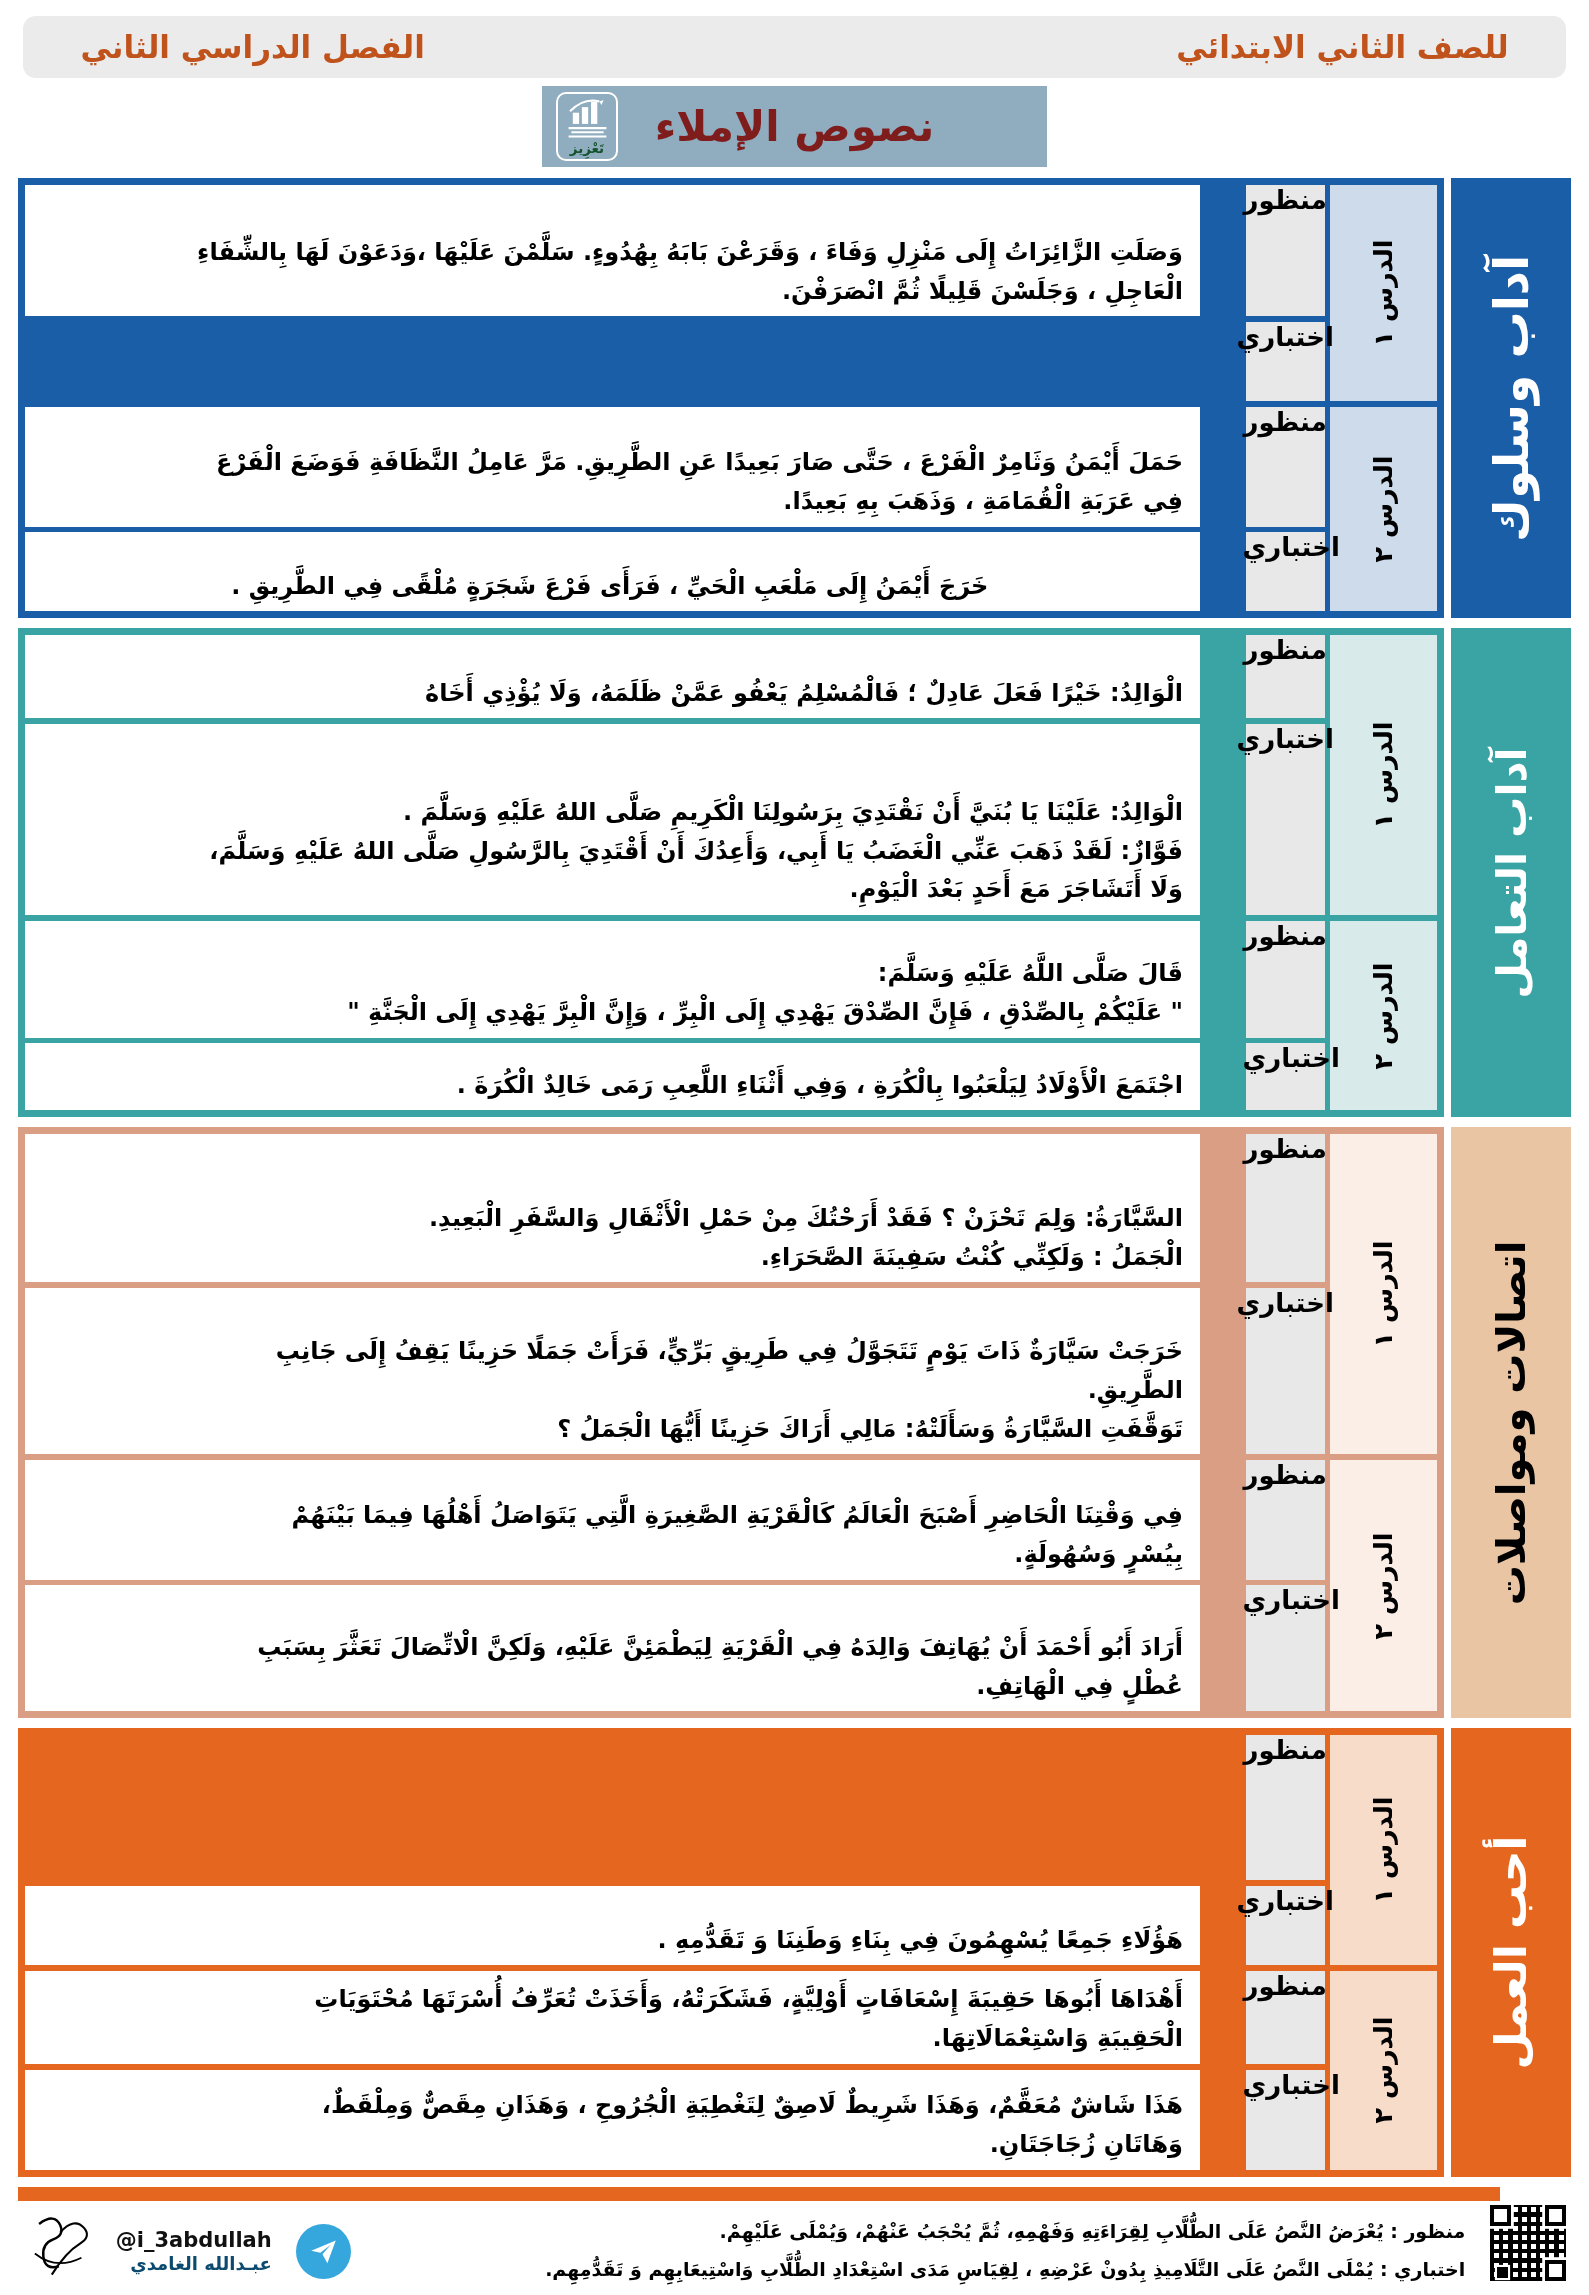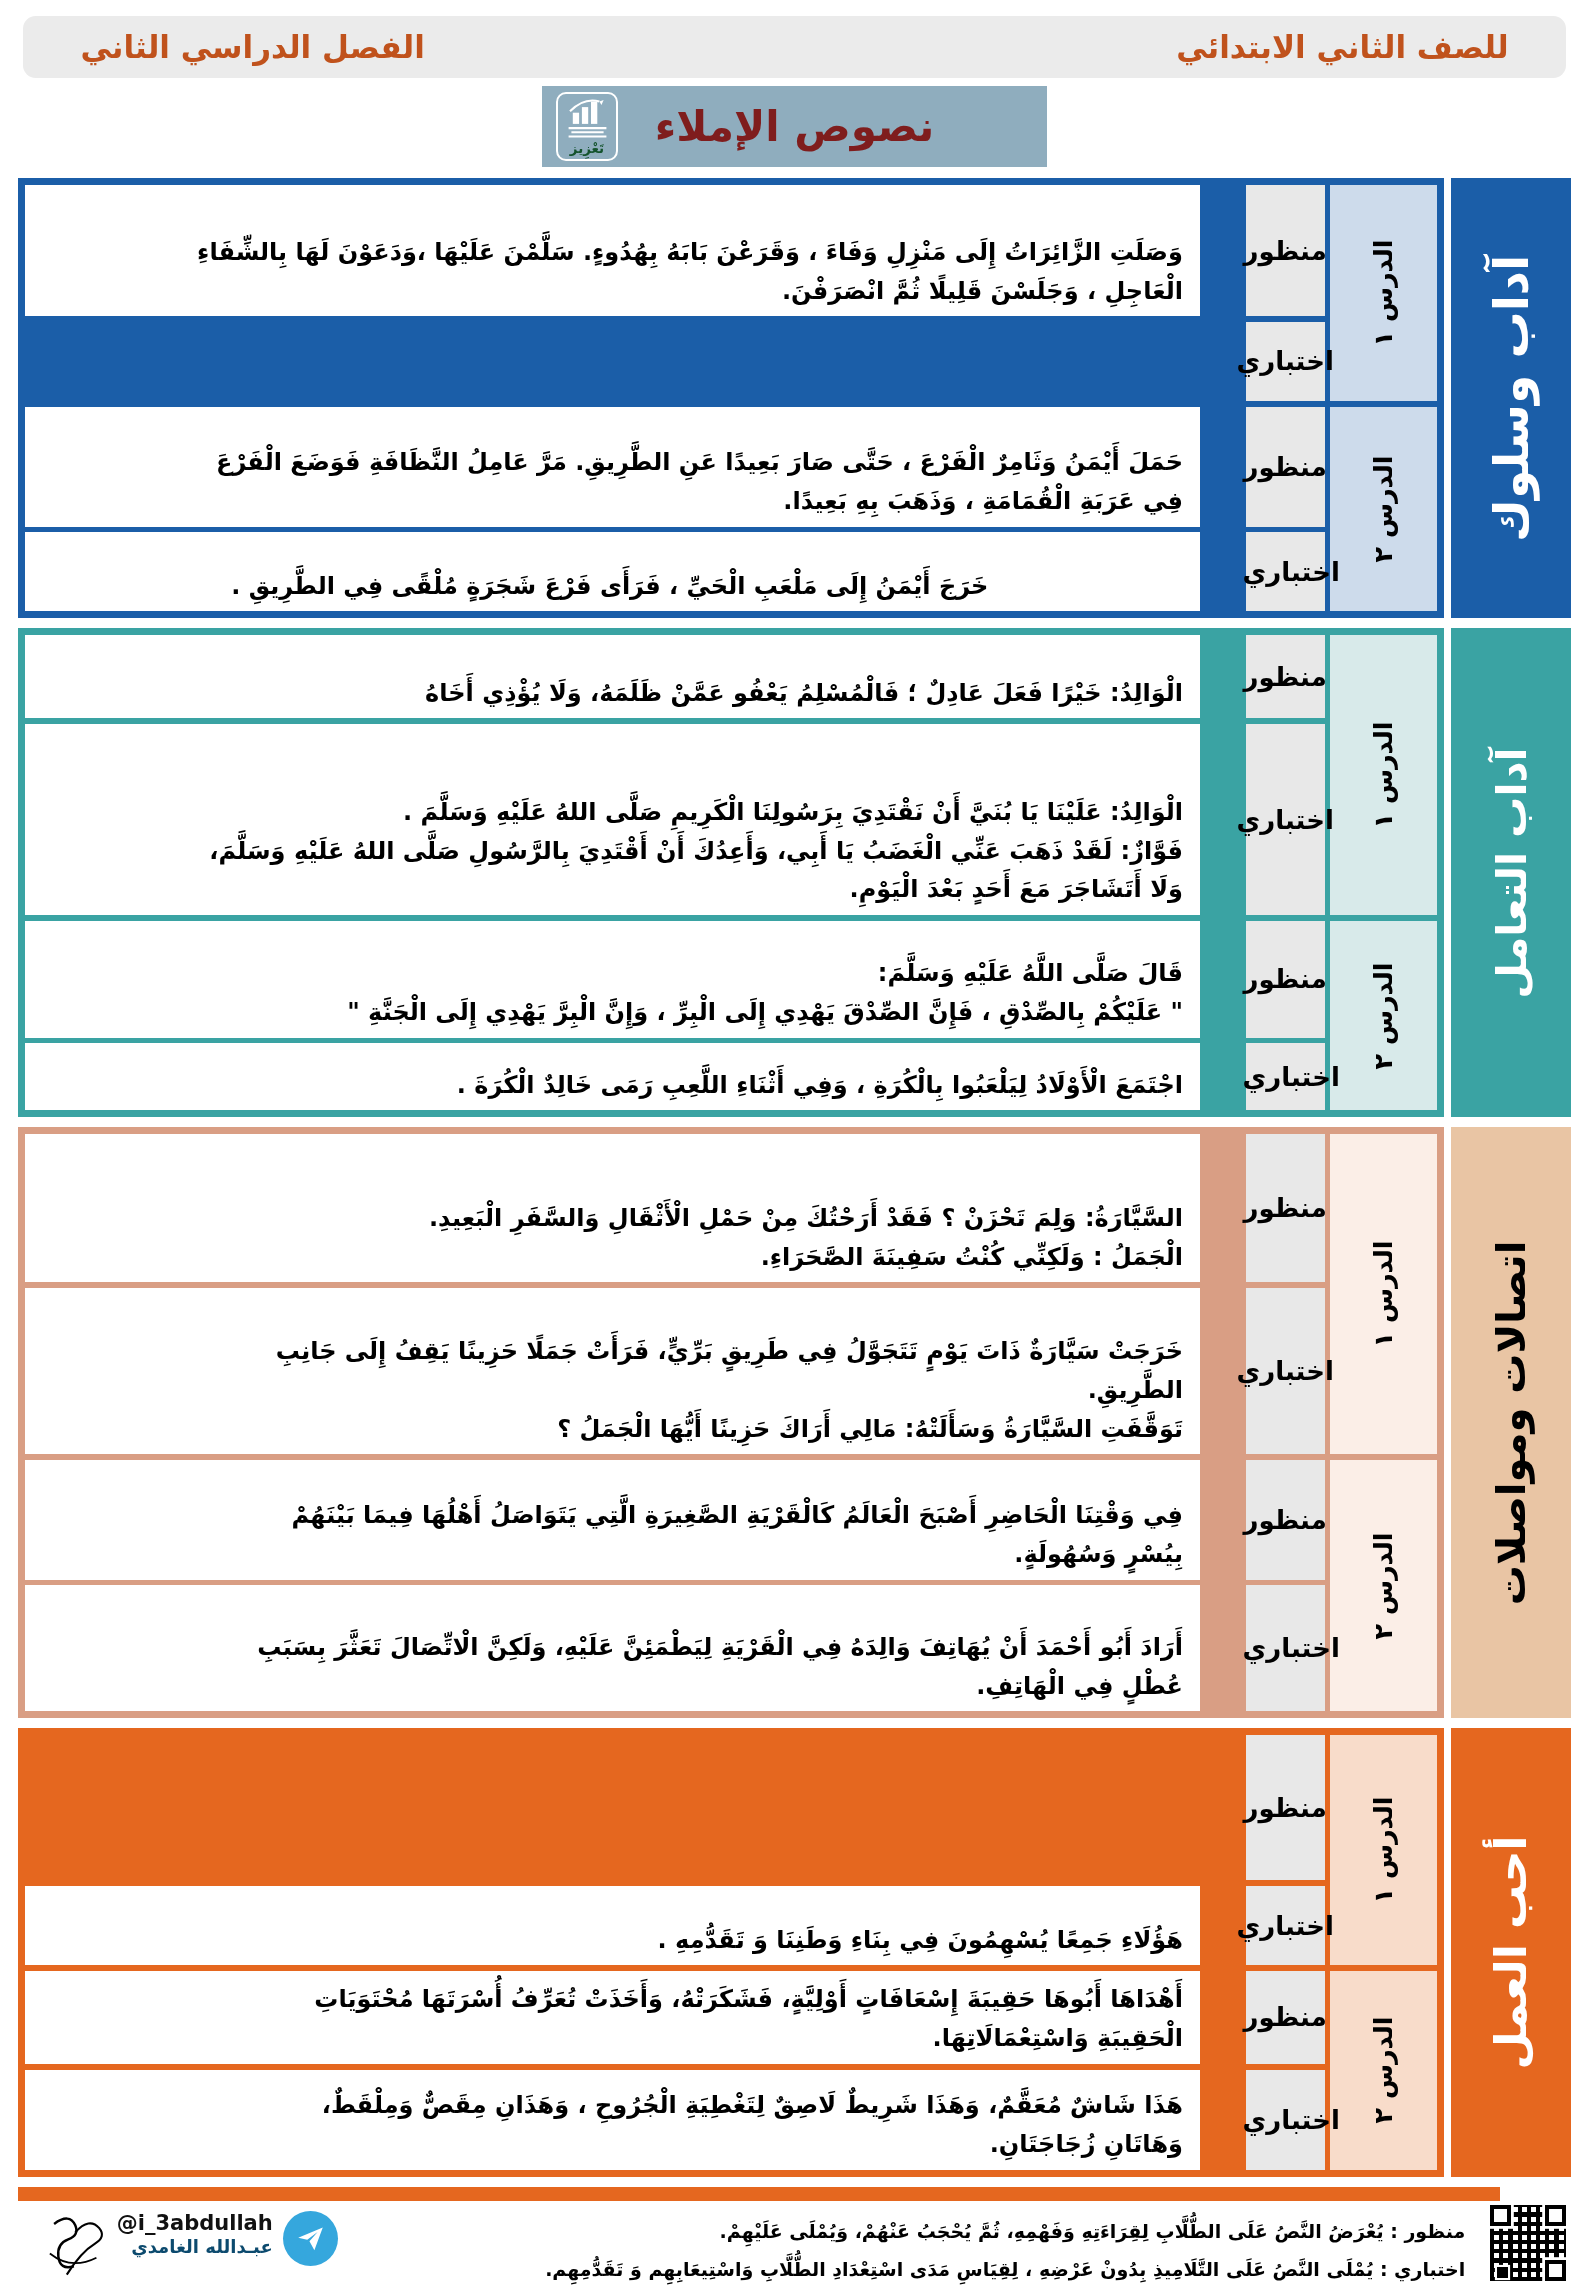--- a/index.html
+++ b/index.html
@@ -60,21 +60,21 @@
 
   .lesson{
     grid-column:1;background:var(--light);
     display:flex;align-items:center;justify-content:center;overflow:visible;
   }
   .lesson .vert{transform:rotate(-90deg);white-space:nowrap;font-size:25.4px;}
   .l1{grid-row:1/3;} .l2{grid-row:3/5;}
 
   .lbl{
     grid-column:2;background:#e8e8e8;
-    display:flex;align-items:center;justify-content:center;
+    display:flex;align-items:flex-start;justify-content:center;
     font-size:26px;
     margin-left:40px;
   }
   .content{
     grid-column:3;background:#ffffff;
     display:flex;align-items:flex-end;
     padding:5.7px 17px;
   }
   .content p{
     margin:0;width:100%;font-size:24px;line-height:1.62;
@@ -101,22 +101,22 @@
       repeating-linear-gradient(90deg,#000 0 4.2px,#fff 4.2px 9.2px);
   }
   .qr-finder{
     position:absolute;width:21px;height:21px;background:#fff;
     border:4.2px solid #000;box-shadow:0 0 0 2.8px #fff;
   }
   .qr-finder.tl{top:0;right:0;} .qr-finder.tr{top:0;left:0;} .qr-finder.bl{bottom:0;right:0;}
   .qr-dot{position:absolute;bottom:2.8px;left:7px;width:11.3px;height:11.3px;background:#000;box-shadow:0 0 0 2.1px #fff;}
 
   .tg-block{
-    position:absolute;top:24px;left:22px;
-    display:flex;flex-direction:row;gap:10px;direction:ltr;
+    position:absolute;top:24px;left:7px;
+    display:flex;flex-direction:row;align-items:center;gap:24px;direction:ltr;
   }
   .tg-sign svg{width:67px;height:78px;}
   .tg-texts{display:flex;flex-direction:column;align-items:flex-end;gap:1.4px;}
   .tg-handle{font-size:21px;color:#111;direction:ltr;}
   .tg-name{font-size:18px;color:#0c4a6e;font-family:"DejaVu Sans",sans-serif;}
   .tg-circle{
     width:55px;height:55px;border-radius:50%;background:#35a7dd;
     display:flex;align-items:center;justify-content:center;
   }
   .tg-circle svg{width:31px;height:31px;}

